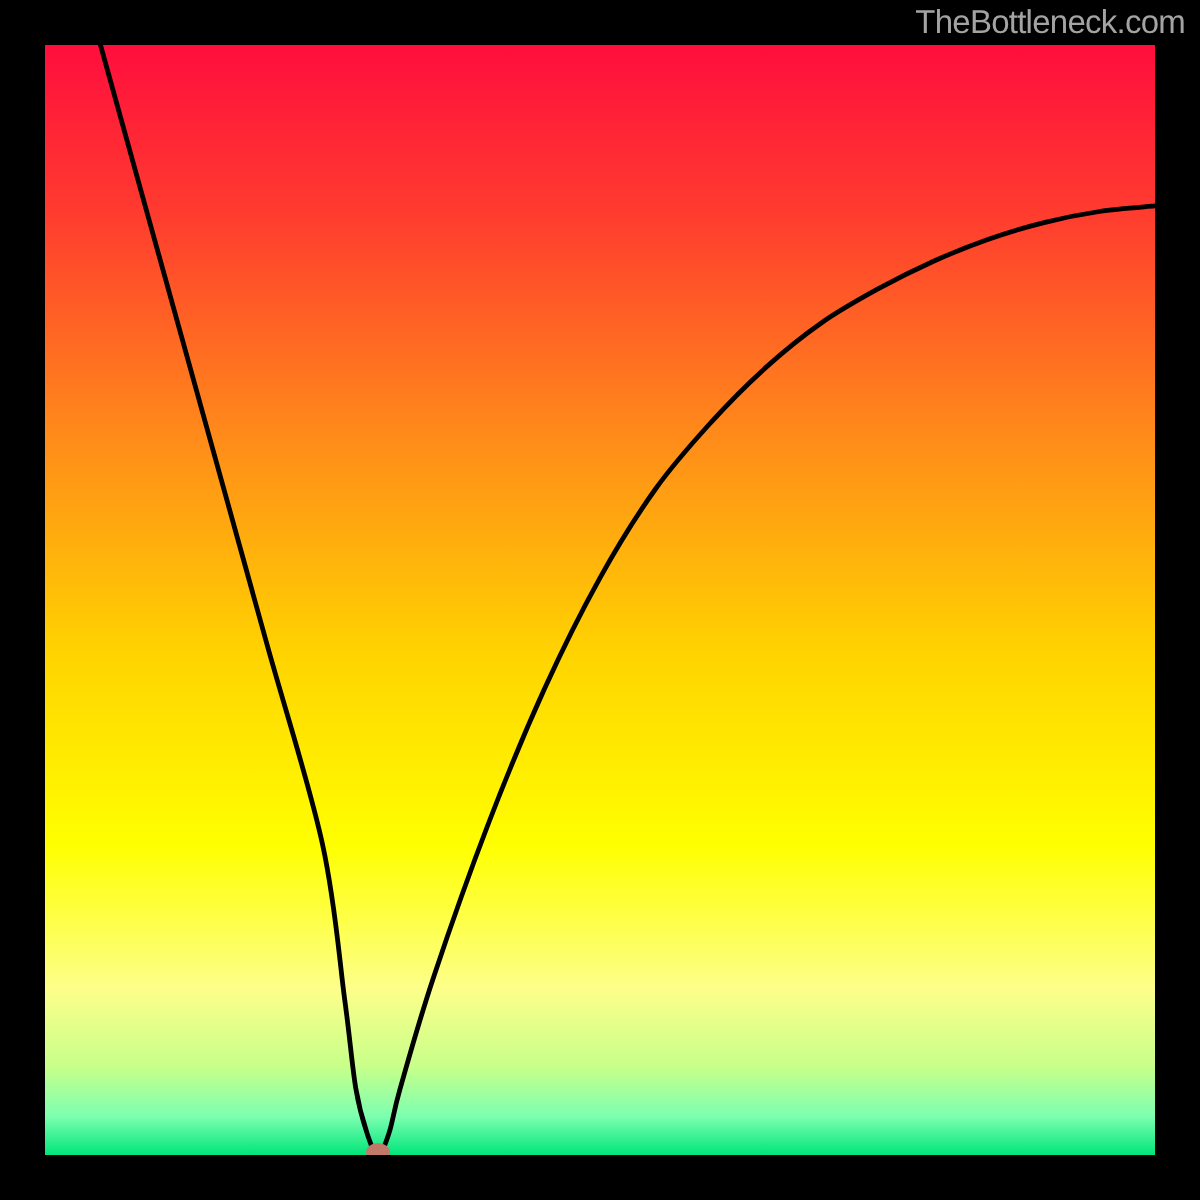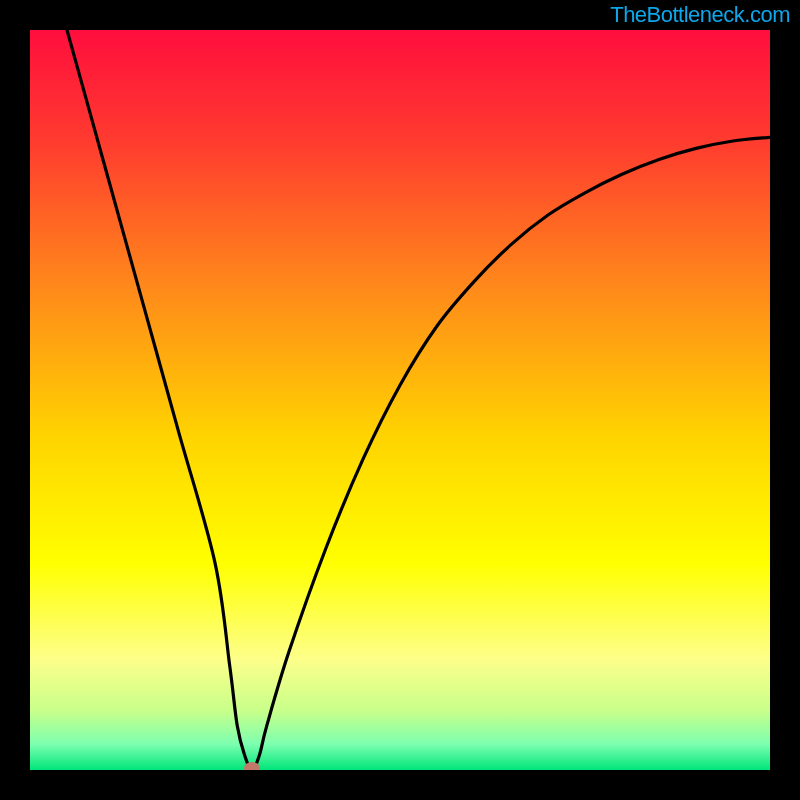--- a/index.html
+++ b/index.html
@@ -7,21 +7,21 @@
   .container {
     width: 800px;
     height: 800px;
     background: #000000;
     position: relative;
   }
   .watermark {
     position: absolute;
     top: 2px;
     right: 10px;
-    color: #0ea5e9;
+    color: #a3a3a3;
     font-family: Arial, sans-serif;
     font-size: 22px;
     font-weight: 500;
     letter-spacing: -0.5px;
   }
   .plot-area {
     position: absolute;
     left: 30px;
     top: 30px;
     width: 740px;

